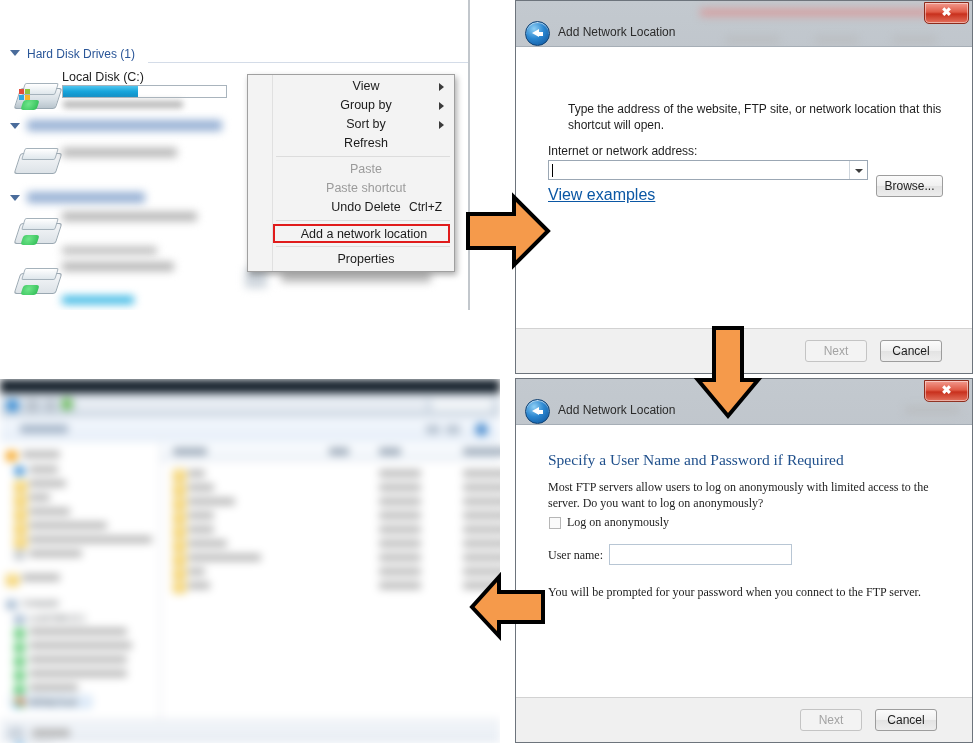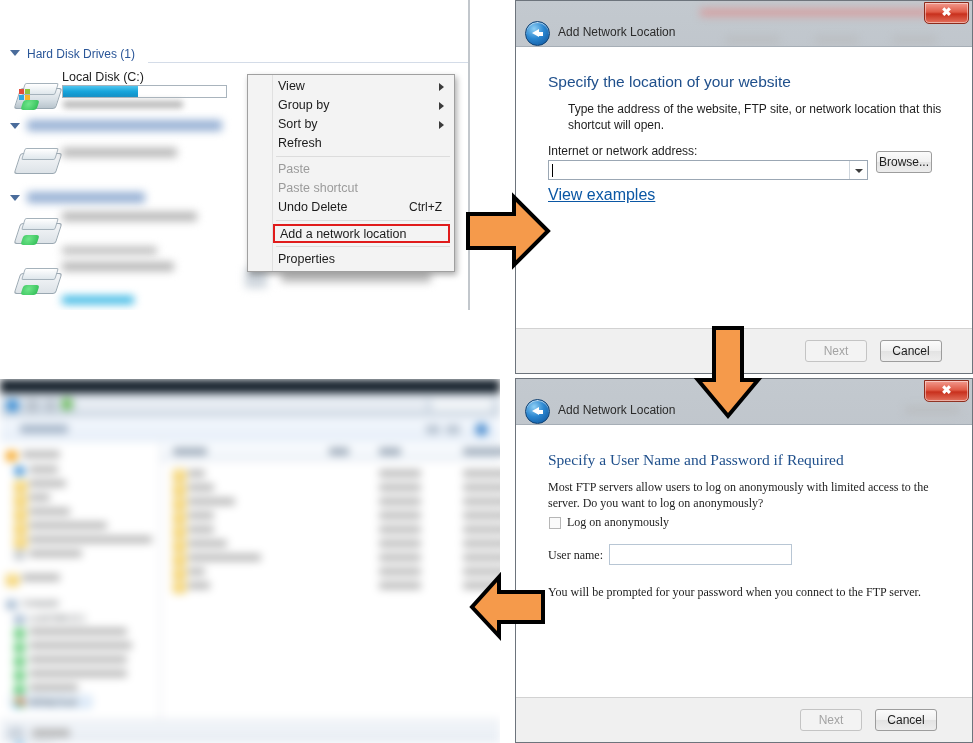--- a/index.html
+++ b/index.html
@@ -125,20 +125,21 @@
   }
   .cm-item {
     position: relative;
     height: 19px;
     line-height: 19px;
     padding-left: 30px;
     font-size: 12.5px;
     color: #1b1b1b;
     white-space: nowrap;
     cursor: default;
+    text-align: center;
   }
   .cm-item.disabled { color: #9b9b9b; }
   .cm-item .accel {
     position: absolute; right: 12px; top: 0;
     font-size: 12px; color: #1b1b1b;
   }
   .cm-item .sub {
     position: absolute; right: 10px; top: 6px;
     width: 0; height: 0;
     border-top: 4px solid transparent;
@@ -484,30 +485,29 @@
       <div class="back-btn"></div>
       <div class="dlg-title">Add Network Location</div>
       <div class="blur-strong addrbar-ghost">
         <span class="bar" style="width:55px;height:8px;display:inline-block;"></span>
         <span class="bar" style="width:45px;height:8px;display:inline-block;margin-left:30px;"></span>
         <span class="bar" style="width:45px;height:8px;display:inline-block;margin-left:28px;"></span>
       </div>
     </div>
 
     <div class="dlg-body">
-      <div class="dlg-heading">Specify the location of your website</div>
       <div class="dlg-text" style="left:32px; top:54px; width:392px;margin-left:20px;">Type the address of the website, FTP site, or network location that this shortcut will open.</div>
 
       <div class="field-label" style="left:32px; top:97px;">Internet or network address:</div>
 
       <div class="combo" style="left:32px; top:113px; width:320px;">
         <div class="txtcaret"></div>
         <div class="caretbox"></div>
       </div>
-      <div class="btn" style="left:360px; top:104px; width:56px;">Browse...</div>
+      <div class="btn" style="left:360px; top:128px; width:67px;">Browse...</div>
 
       <div class="link" style="left:32px; top:139px;">View examples</div>
     </div>
 
     <div class="dlg-footer">
       <div class="btn disabled" style="right:105px; top:11px; width:62px;">Next</div>
       <div class="btn" style="right:30px; top:11px; width:62px;">Cancel</div>
     </div>
   </div>
 

